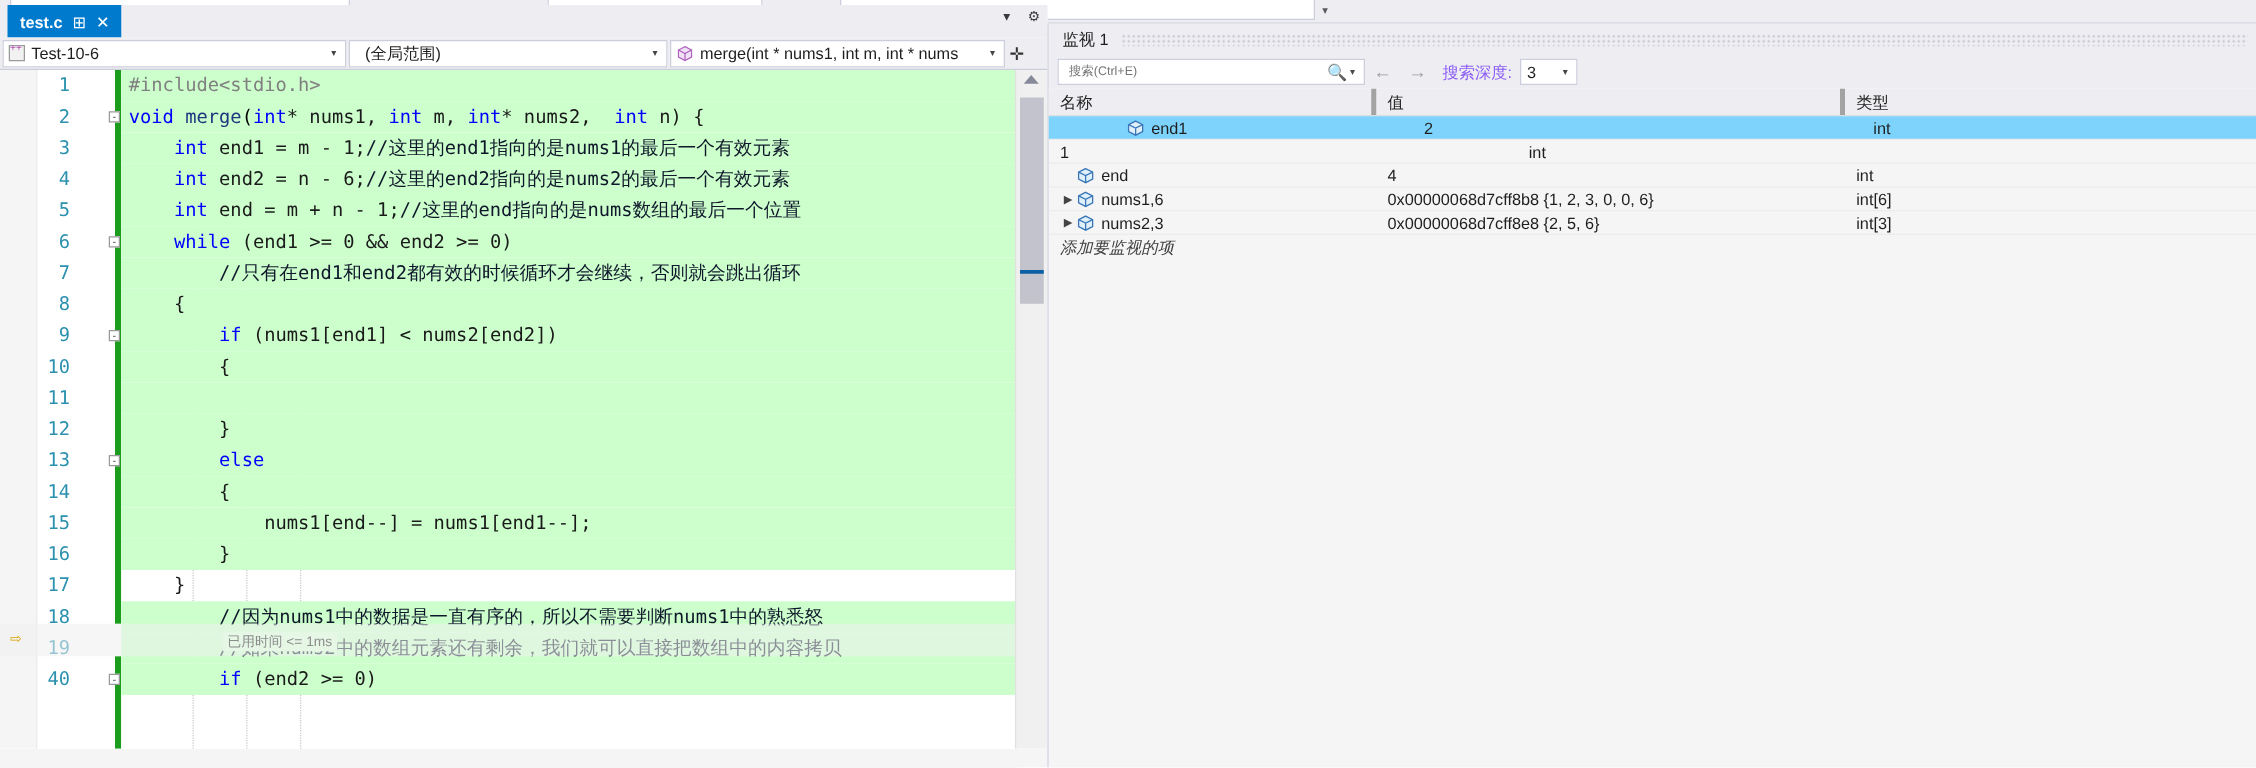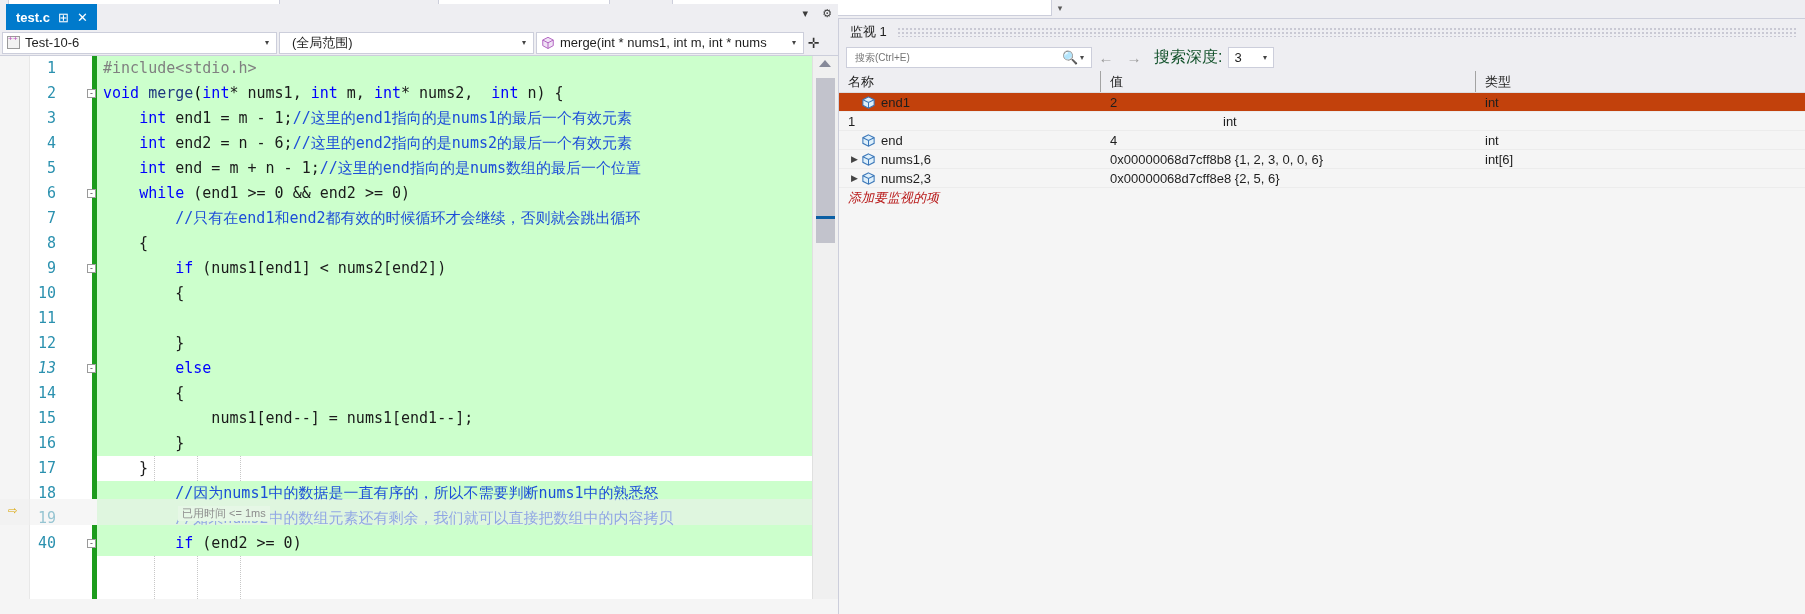--- a/index.html
+++ b/index.html
@@ -127,21 +127,21 @@
     position: relative; height: 25px; line-height: 25px; white-space: pre;
   }
   .line.hl { background: #ccffcc; }
   .ln {
     position: absolute; left: 0; width: 56px; text-align: right;
     color: #2b91af; height: 25px; line-height: 25px;
     font-family: "DejaVu Sans Mono", monospace; font-size: 15px;
   }
   .code-area .txt { padding-left: 6px; color: #1a1a1a; }
   .kw   { color: #0000ff; }
-  .cmt  { color: #1d4ed8; }
+  .cmt  { color: #0f172a; }
   .pp   { color: #808080; }
   .idn  { color: #1f377f; }
   .op   { color: #1a1a1a; }
   .brk  { color: #000000; }
 
   .fold {
     position: absolute; left: -1px; top: 8px; width: 9px; height: 9px;
     border: 1px solid #9a9a9a; background: #ffffff;
     font-size: 8px; line-height: 7px; text-align: center; color: #444;
     font-family: "DejaVu Sans", sans-serif;
@@ -213,64 +213,64 @@
   }
   .search-box input {
     flex: 1; border: 0; outline: 0; font-size: 10px; color: #717171;
     font-family: "Liberation Sans", sans-serif; background: transparent;
   }
   .search-ico { width: 14px; color: #4a4a4a; font-size: 13px; text-align: center; }
   .search-drop { width: 12px; color: #4a4a4a; font-size: 8px; text-align: center; }
   .nav-arrow {
     width: 28px; text-align: center; font-size: 15px; color: #9a9a9a;
   }
-  .depth-label { font-size: 16px; color: #14532d; margin-left: 6px; }
+  .depth-label { font-size: 13px; color: #8b5cf6; margin-left: 6px; }
   .depth-combo {
     margin-left: 6px; width: 46px; height: 21px; background: #ffffff;
     border: 1px solid #cccedb; display: flex; align-items: center;
     padding: 0 2px 0 5px; font-size: 13px; color: #1e1e1e;
   }
   .depth-combo .val { flex: 1; }
   .depth-combo .arrow { width: 13px; text-align: center; font-size: 8px; color: #444; }
 
   .grid {
     position: absolute; left: 0; top: 52px; width: 967px; height: 543px;
     background: #f5f5f5;
   }
   .grid-head {
     display: flex; height: 22px; background: #eeeef2;
     border-bottom: 1px solid #dcdce0;
   }
   .grid-head .th {
     font-size: 13px; color: #1e1e1e; line-height: 22px; padding-left: 9px;
-    border-right: 1px solid #a3a3a3;
+    border-right: 4px solid #a3a3a3;
   }
   .col-name  { width: 262px; }
   .col-value { width: 375px; }
   .col-type  { width: 330px; border-right: 0 !important; }
 
   .grid-row {
     display: flex; height: 19px; align-items: center;
     border-bottom: 1px solid #ececec;
   }
-  .grid-row.sel { background: #c2410c; }
+  .grid-row.sel { background: #7dd3fc; padding-left: 40px; }
   .cell {
     font-size: 13px; color: #1e1e1e; line-height: 19px;
     white-space: nowrap; overflow: hidden;
   }
   .cell.name { width: 262px; display: flex; align-items: center; padding-left: 9px; }
   .cell.value { width: 375px; padding-left: 9px; }
   .cell.type  { width: 330px; padding-left: 9px; }
   .expander {
     width: 13px; flex: 0 0 13px; color: #444; font-size: 9px; text-align: center;
   }
   .ico-var { width: 15px; height: 15px; flex: 0 0 15px; margin-right: 5px; }
   .addrow {
     height: 19px; line-height: 19px; padding-left: 9px;
-    font-size: 13px; color: #b91c1c; font-style: italic;
+    font-size: 13px; color: #404040; font-style: italic;
   }
 </style>
 </head>
 <body>
 
 <div id="app">
 
   <div class="top-strip">
     <div class="tb-box b1"></div>
     <div class="tb-box b2"></div>
@@ -332,21 +332,21 @@
           <div class="line hl"><div class="ln" style="left: -97px;">3</div><span class="txt"><span class="op">    </span><span class="kw">int</span><span class="op"> end1 = m - 1;</span><span class="cmt">//这里的end1指向的是nums1的最后一个有效元素</span></span></div>
           <div class="line hl"><div class="ln" style="left: -97px;">4</div><span class="txt"><span class="op">    </span><span class="kw">int</span><span class="op"> end2 = n - 6;</span><span class="cmt">//这里的end2指向的是nums2的最后一个有效元素</span></span></div>
           <div class="line hl"><div class="ln" style="left: -97px;">5</div><span class="txt"><span class="op">    </span><span class="kw">int</span><span class="op"> end = m + n - 1;</span><span class="cmt">//这里的end指向的是nums数组的最后一个位置</span></span></div>
           <div class="line hl"><div class="ln" style="left: -97px;">6</div><div class="fold" style="left: -10px;">-</div><span class="txt"><span class="op">    </span><span class="kw">while</span><span class="op"> (end1 &gt;= 0 &amp;&amp; end2 &gt;= 0)</span></span></div>
           <div class="line hl"><div class="ln" style="left: -97px;">7</div><span class="txt"><span class="op">        </span><span class="cmt">//只有在end1和end2都有效的时候循环才会继续，否则就会跳出循环</span></span></div>
           <div class="line hl"><div class="ln" style="left: -97px;">8</div><span class="txt"><span class="op">    {</span></span></div>
           <div class="line hl"><div class="ln" style="left: -97px;">9</div><div class="fold" style="left: -10px;">-</div><span class="txt"><span class="op">        </span><span class="kw">if</span><span class="op"> (nums1[end1] &lt; nums2[end2])</span></span></div>
           <div class="line hl"><div class="ln" style="left: -97px;">10</div><span class="txt"><span class="op">        {</span></span></div>
           <div class="line hl"><div class="ln" style="left: -97px;">11</div></div>
           <div class="line hl"><div class="ln" style="left: -97px; padding-left: 36px;">12</div><span class="txt"><span class="op">        }</span></span></div>
-          <div class="line hl"><div class="ln" style="left: -97px; font-style: italic;">13</div><div class="fold" style="left: -10px;">-</div><span class="txt"><span class="op">        </span><span class="kw">else</span></span></div>
+          <div class="line hl"><div class="ln" style="left: -97px;">13</div><div class="fold" style="left: -10px;">-</div><span class="txt"><span class="op">        </span><span class="kw">else</span></span></div>
           <div class="line hl"><div class="ln" style="left: -97px;">14</div><span class="txt"><span class="op">        {</span></span></div>
           <div class="line hl"><div class="ln" style="left: -97px;">15</div><span class="txt"><span class="op">            nums1[end--] = nums1[end1--];</span></span></div>
           <div class="line hl"><div class="ln" style="left: -97px;">16</div><span class="txt"><span class="op">        }</span></span></div>
           <div class="line"><div class="ln" style="left: -97px;">17</div><span class="txt"><span class="op">    }</span></span></div>
           <div class="line hl"><div class="ln" style="left: -97px;">18</div><span class="txt"><span class="op">        </span><span class="cmt">//因为nums1中的数据是一直有序的，所以不需要判断nums1中的熟悉怒</span></span></div>
           <div class="line hl"><div class="ln" style="left: -97px;">19</div><span class="txt"><span class="op">        </span><span class="cmt">//如果nums2中的数组元素还有剩余，我们就可以直接把数组中的内容拷贝</span></span></div>
           <div class="line hl"><div class="ln" style="left: -97px;">40</div><div class="fold" style="left: -10px;">-</div><span class="txt"><span class="op">        </span><span class="kw">if</span><span class="op"> (end2 &gt;= 0)</span></span></div>
         </div>
 
       <div class="exec-bar"></div>
@@ -445,18 +445,19 @@
               <span style="display: flex;">
                 <svg viewBox="0 0 16 16" class="ico-var">
                   <path d="M8 2 L14 5 L14 11 L8 14 L2 11 L2 5 Z" fill="#dff0fb" stroke="#3a76b8" stroke-width="1.1"></path>
                   <path d="M2 5 L8 8 L14 5" fill="none" stroke="#3a76b8" stroke-width="1.1"></path>
                   <path d="M8 8 L8 14" fill="none" stroke="#3a76b8" stroke-width="1.1"></path>
                 </svg>
               </span>
               <span>nums2,3</span>
             </div>
             <div class="cell value">0x00000068d7cff8e8 {2, 5, 6}</div>
+            <div class="cell type">int[3]</div>
           </div>
         </div>
       <div class="addrow">添加要监视的项</div>
     </div>
   </div>
 </div>
 
 </body></html>

